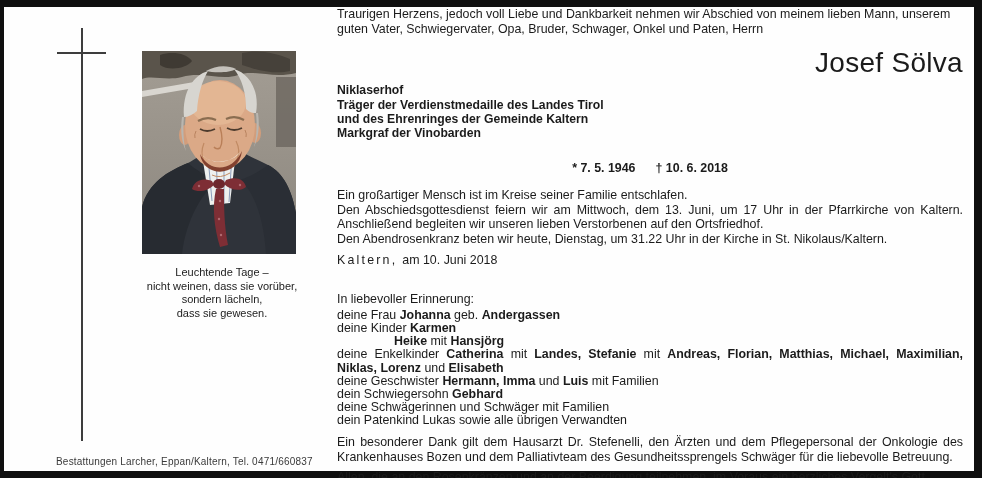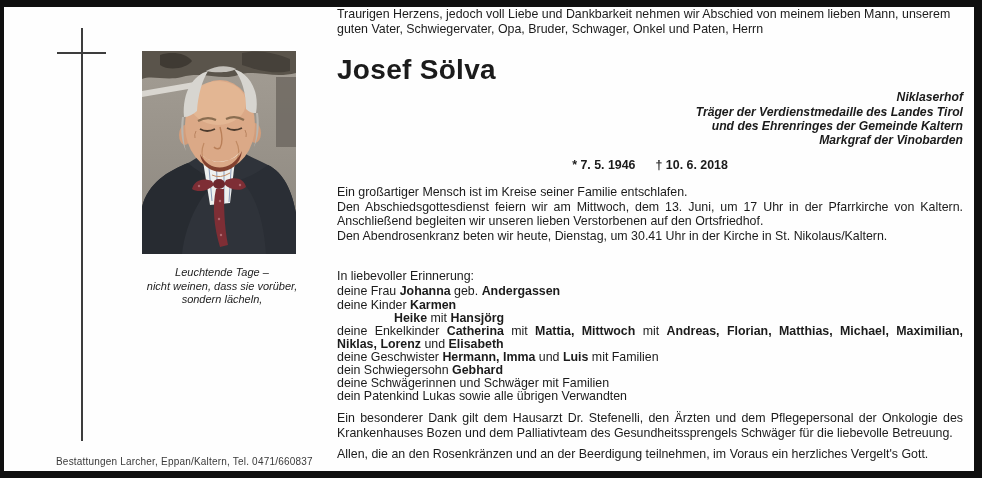--- a/index.html
+++ b/index.html
@@ -12,29 +12,29 @@
   .card{
     position:absolute;left:4px;top:7px;right:8px;bottom:7px;
     background:#fefefe;color:#1b1b1b;
   }
   
   .cross-v{position:absolute;left:77px;top:21px;width:2px;height:413px;background:#3d3d3d;}
   .cross-h{position:absolute;left:53px;top:45px;width:49px;height:2px;background:#3d3d3d;}
   .photo{position:absolute;left:138px;top:44px;width:154px;height:203px;}
   .caption{
     position:absolute;left:108px;top:259px;width:220px;
-    text-align:center;font-style:italic;font-size:11px;line-height:13.6px;color:#222;
+    text-align:center;font-size:11px;line-height:13.6px;color:#222;
   }
   .credit{position:absolute;left:52px;top:449px;font-size:10px;color:#3a3a3a;letter-spacing:.2px;}
   
   .notice{position:absolute;left:333px;top:0;width:626px;font-size:12.4px;line-height:14.7px;}
   .intro{margin-top:0;}
-  .name{margin-top:18px;text-align:left;font-size:28px;font-weight:bold;line-height:31px;letter-spacing:.3px;}
-  .titles{margin-top:5px;text-align:right;font-weight:bold;font-size:12.2px;line-height:14.2px;font-style:italic;}
-  .dates{margin-top:11px;text-align:center;font-weight:bold;}
+  .name{margin-top:11px;text-align:right;font-size:28px;font-weight:normal;line-height:31px;letter-spacing:.3px;}
+  .titles{margin-top:5px;text-align:left;font-weight:bold;font-size:12.2px;line-height:14.2px;}
+  .dates{margin-top:21px;text-align:center;font-weight:bold;}
   .dates .birth{margin-right:20px;}
   .paras{margin-top:12px;}
   .just{text-align:justify;}
   .dateline{margin-top:6px;}
   .dateline .place{letter-spacing:2.2px;}
   .dateline .rest{margin-left:5px;}
   .remember{margin-top:25px;}
   .family{margin-top:2px;line-height:13.1px;}
   .family .indent{padding-left:57px;}
   .thanks{margin-top:8px;}
@@ -101,20 +101,21 @@
     <circle cx="98" cy="134" r="1.2" fill="#b06a70"></circle>
     <circle cx="78" cy="150" r="1.2" fill="#b06a70"></circle>
     <circle cx="77" cy="168" r="1.2" fill="#b06a70"></circle>
     <circle cx="79" cy="184" r="1.2" fill="#b06a70"></circle>
   </svg>
 
   <div class="caption">
     <div>Leuchtende Tage –</div>
     <div>nicht weinen, dass sie vorüber,</div>
     <div>sondern lächeln,</div>
+    <div>dass sie gewesen.</div>
   </div>
 
   <div class="credit">Bestattungen Larcher, Eppan/Kaltern, Tel. 0471/660837</div>
 
   <div class="notice">
 
     <div class="intro">Traurigen Herzens, jedoch voll Liebe und Dankbarkeit nehmen wir Abschied von meinem lieben Mann, unserem guten Vater, Schwiegervater, Opa, Bruder, Schwager, Onkel und Paten, Herrn</div>
 
     <div class="name">Josef Sölva</div>
 
@@ -125,31 +126,34 @@
       <div>Markgraf der Vinobarden</div>
     </div>
 
     <div class="dates">
       <span class="birth">* 7. 5. 1946</span><span>† 10. 6. 2018</span>
     </div>
 
     <div class="paras">
       <div>Ein großartiger Mensch ist im Kreise seiner Familie entschlafen.</div>
       <div class="just">Den Abschiedsgottesdienst feiern wir am Mittwoch, dem 13. Juni, um 17 Uhr in der Pfarrkirche von Kaltern. Anschließend begleiten wir unseren lieben Verstorbenen auf den Ortsfriedhof.</div>
-      <div>Den Abendrosenkranz beten wir heute, Dienstag, um 30.41 Uhr in der Kirche in St. Nikolaus/Kaltern.</div>
+      <div>Den Abendrosenkranz beten wir heute, Dienstag, um 31.22 Uhr in der Kirche in St. Nikolaus/Kaltern.</div>
     </div>
 
+    <div class="dateline">
+      <span class="place">Kaltern,</span><span class="rest">am 10. Juni 2018</span>
+    </div>
 
     <div class="remember">In liebevoller Erinnerung:</div>
 
     <div class="family">
       <div><span>deine Frau </span><span class="b">Johanna</span><span> geb. </span><span class="b">Andergassen</span></div>
       <div><span>deine Kinder </span><span class="b">Karmen</span></div>
       <div class="indent"><span class="b">Heike</span><span> mit </span><span class="b">Hansjörg</span></div>
-      <div class="just"><span>deine Enkelkinder </span><span class="b">Catherina</span><span> mit </span><span class="b">Mattia, Mittwoch</span><span> mit </span><span class="b">Andreas, Florian, Matthias, Michael, Maximilian, Niklas, Lorenz</span><span> und </span><span class="b">Elisabeth</span></div>
+      <div class="just"><span>deine Enkelkinder </span><span class="b">Catherina</span><span> mit </span><span class="b">Landes, Stefanie</span><span> mit </span><span class="b">Andreas, Florian, Matthias, Michael, Maximilian, Niklas, Lorenz</span><span> und </span><span class="b">Elisabeth</span></div>
       <div><span>deine Geschwister </span><span class="b">Hermann, Imma</span><span> und </span><span class="b">Luis</span><span> mit Familien</span></div>
       <div><span>dein Schwiegersohn </span><span class="b">Gebhard</span></div>
       <div><span>deine Schwägerinnen und Schwäger mit Familien</span></div>
       <div><span>dein Patenkind Lukas sowie alle übrigen Verwandten</span></div>
     </div>
 
     <div class="thanks just">Ein besonderer Dank gilt dem Hausarzt Dr. Stefenelli, den Ärzten und dem Pflegepersonal der Onkologie des Krankenhauses Bozen und dem Palliativteam des Gesundheitssprengels Schwäger für die liebevolle Betreuung.</div>
 
     <div class="closing">Allen, die an den Rosenkränzen und an der Beerdigung teilnehmen, im Voraus ein herzliches Vergelt's Gott.</div>
 

